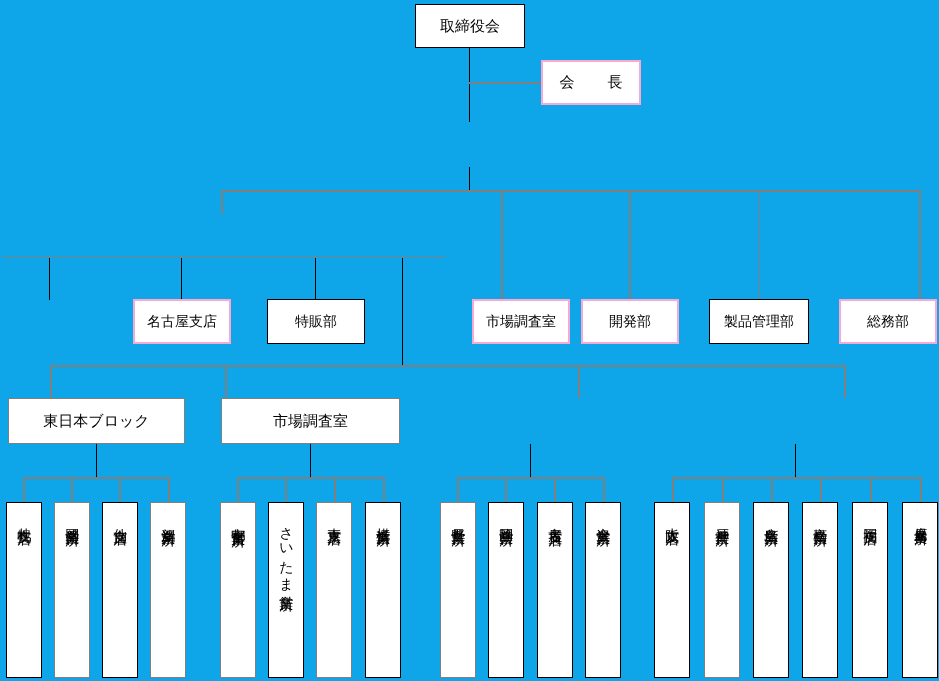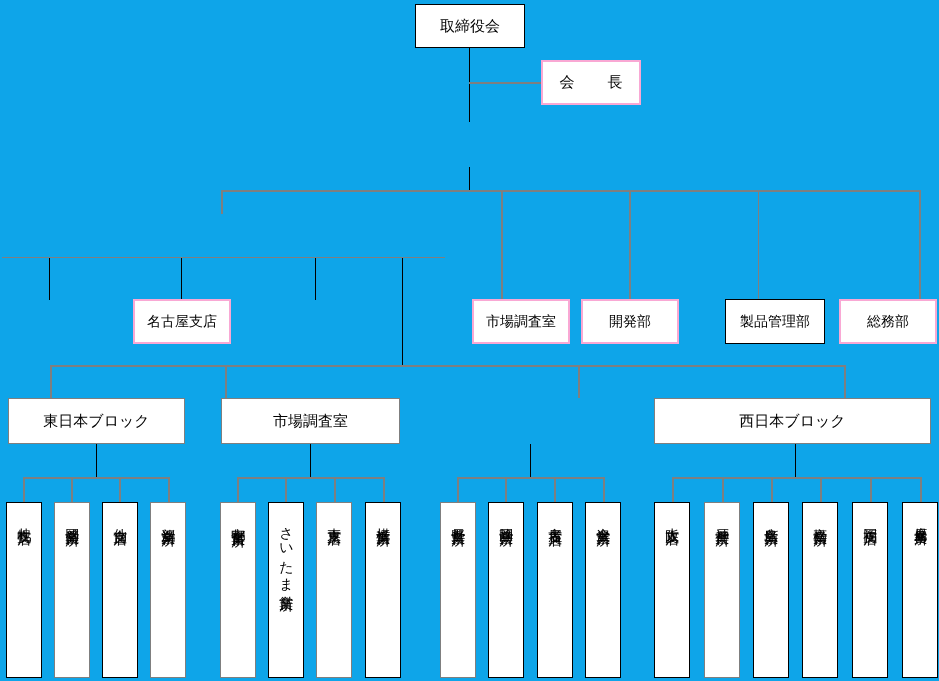--- a/index.html
+++ b/index.html
@@ -93,30 +93,33 @@
   <div class="conn dark" style="left:49px; top:258px; width:1px; height:42px;"></div>
   <div class="conn dark" style="left:181px; top:258px; width:1px; height:42px;"></div>
   <div class="conn dark" style="left:315px; top:258px; width:1px; height:42px;"></div>
   <div class="conn dark" style="left:402px; top:258px; width:1px; height:108px;"></div>
 
 
   <div class="node b-gray2 fs-14" style="left:133px; top:299px; width:98px; height:45px;">
     <span class="label">名古屋支店</span>
   </div>
 
+  <div class="node b-dark fs-14" style="left:267px; top:299px; width:98px; height:45px;">
+    <span class="label">特販部</span>
+  </div>
 
   <div class="node b-gray2 fs-14" style="left:472px; top:299px; width:98px; height:45px;">
     <span class="label">市場調査室</span>
   </div>
 
   <div class="node b-gray2 fs-14" style="left:581px; top:299px; width:98px; height:45px;">
     <span class="label">開発部</span>
   </div>
 
-  <div class="node b-dark fs-14" style="left:709px; top:299px; width:100px; height:45px;margin-left:16px;">
+  <div class="node b-dark fs-14" style="left:709px; top:299px; width:100px; height:45px;">
     <span class="label">製品管理部</span>
   </div>
 
   <div class="node b-gray2 fs-14" style="left:839px; top:299px; width:98px; height:45px;">
     <span class="label">総務部</span>
   </div>
 
   <div class="conn" style="left:50px; top:365px; width:796px; height:2px;"></div>
   <div class="conn" style="left:50px; top:365px; width:2px; height:33px;"></div>
   <div class="conn" style="left:225px; top:365px; width:2px; height:33px;"></div>
@@ -125,23 +128,20 @@
 
   <div class="node b-gray fs-15" style="left:8px; top:398px; width:177px; height:46px;">
     <span class="label">東日本ブロック</span>
   </div>
 
   <div class="node b-gray fs-15" style="left:221px; top:398px; width:179px; height:46px;">
     <span class="label">市場調査室</span>
   </div>
 
 
-  <div class="node b-gray fs-15" style="left:654px; top:398px; width:277px; height:46px;">
-    <span class="label">西日本ブロック</span>
-  </div>
 
   <div class="conn dark" style="left:96px; top:444px; width:1px; height:34px;"></div>
   <div class="conn" style="left:23px; top:477px; width:147px; height:2px;"></div>
   <div class="conn" style="left:23px; top:477px; width:2px; height:25px;"></div>
   <div class="conn" style="left:71px; top:477px; width:2px; height:25px;"></div>
   <div class="conn" style="left:119px; top:477px; width:2px; height:25px;"></div>
   <div class="conn" style="left:168px; top:477px; width:2px; height:25px;"></div>
 
   <div class="node b-dark vertical fs-14" style="left:6px; top:502px; width:36px; height:176px;">
     <span class="label">札幌支店</span>

